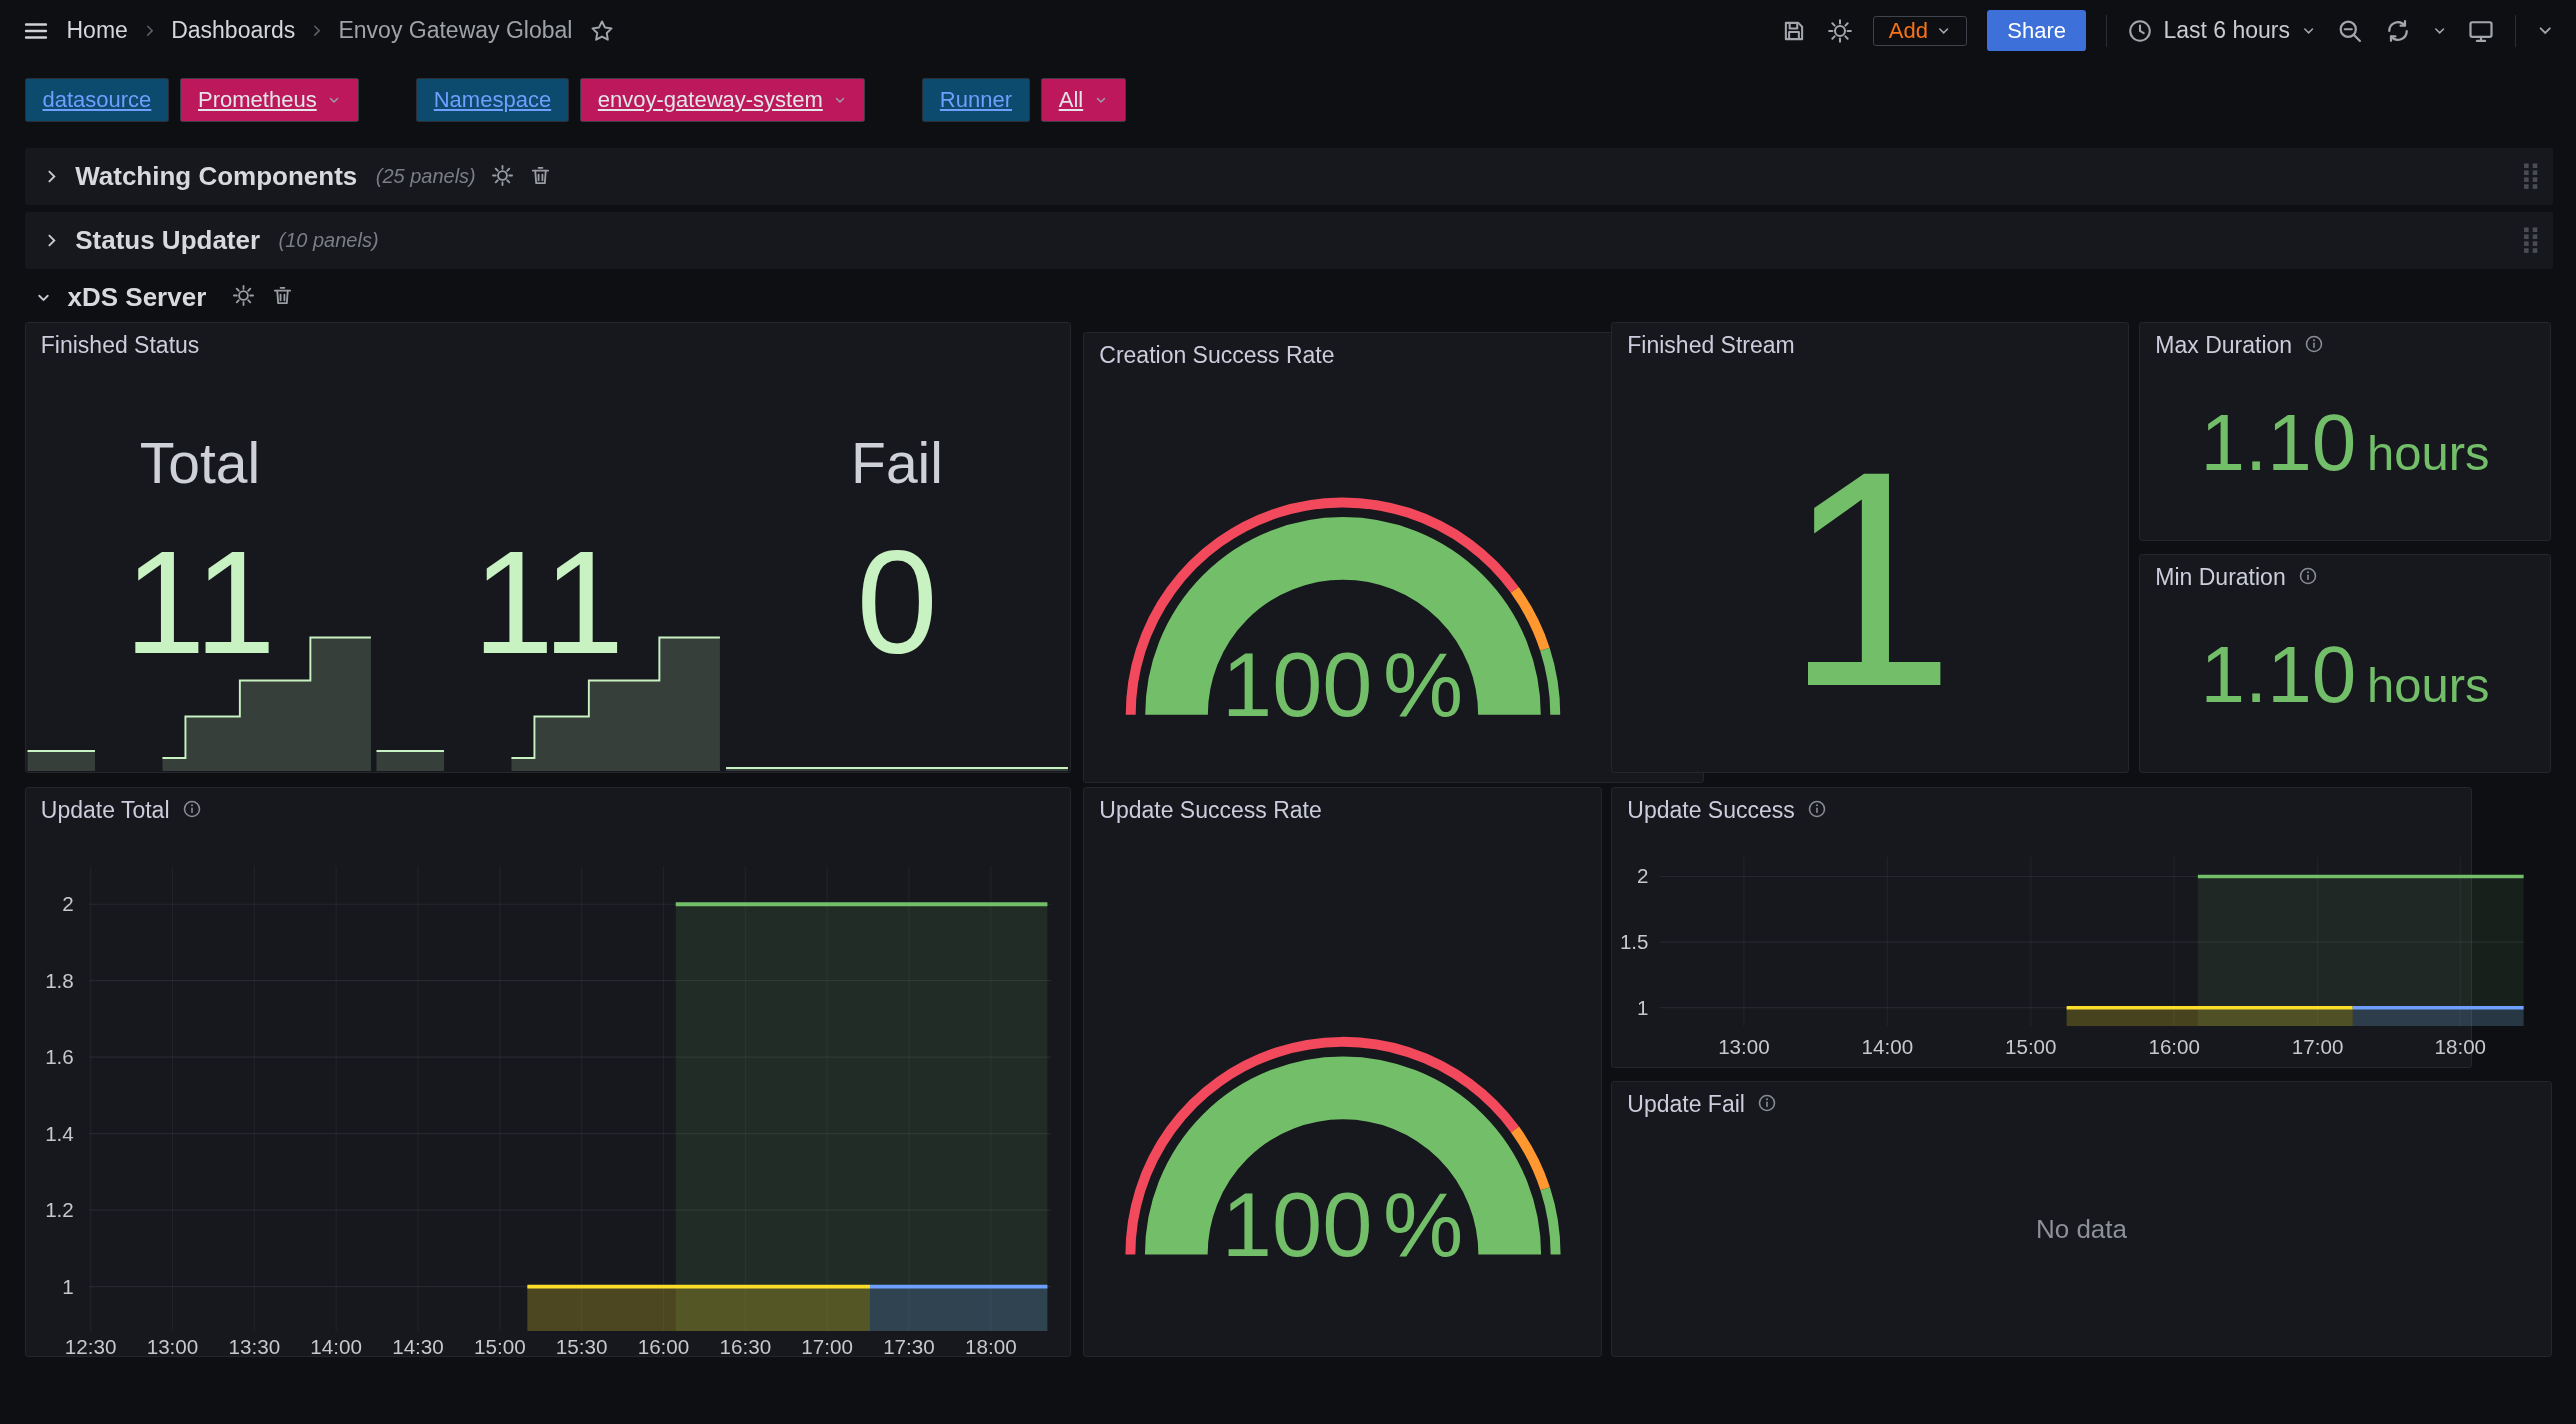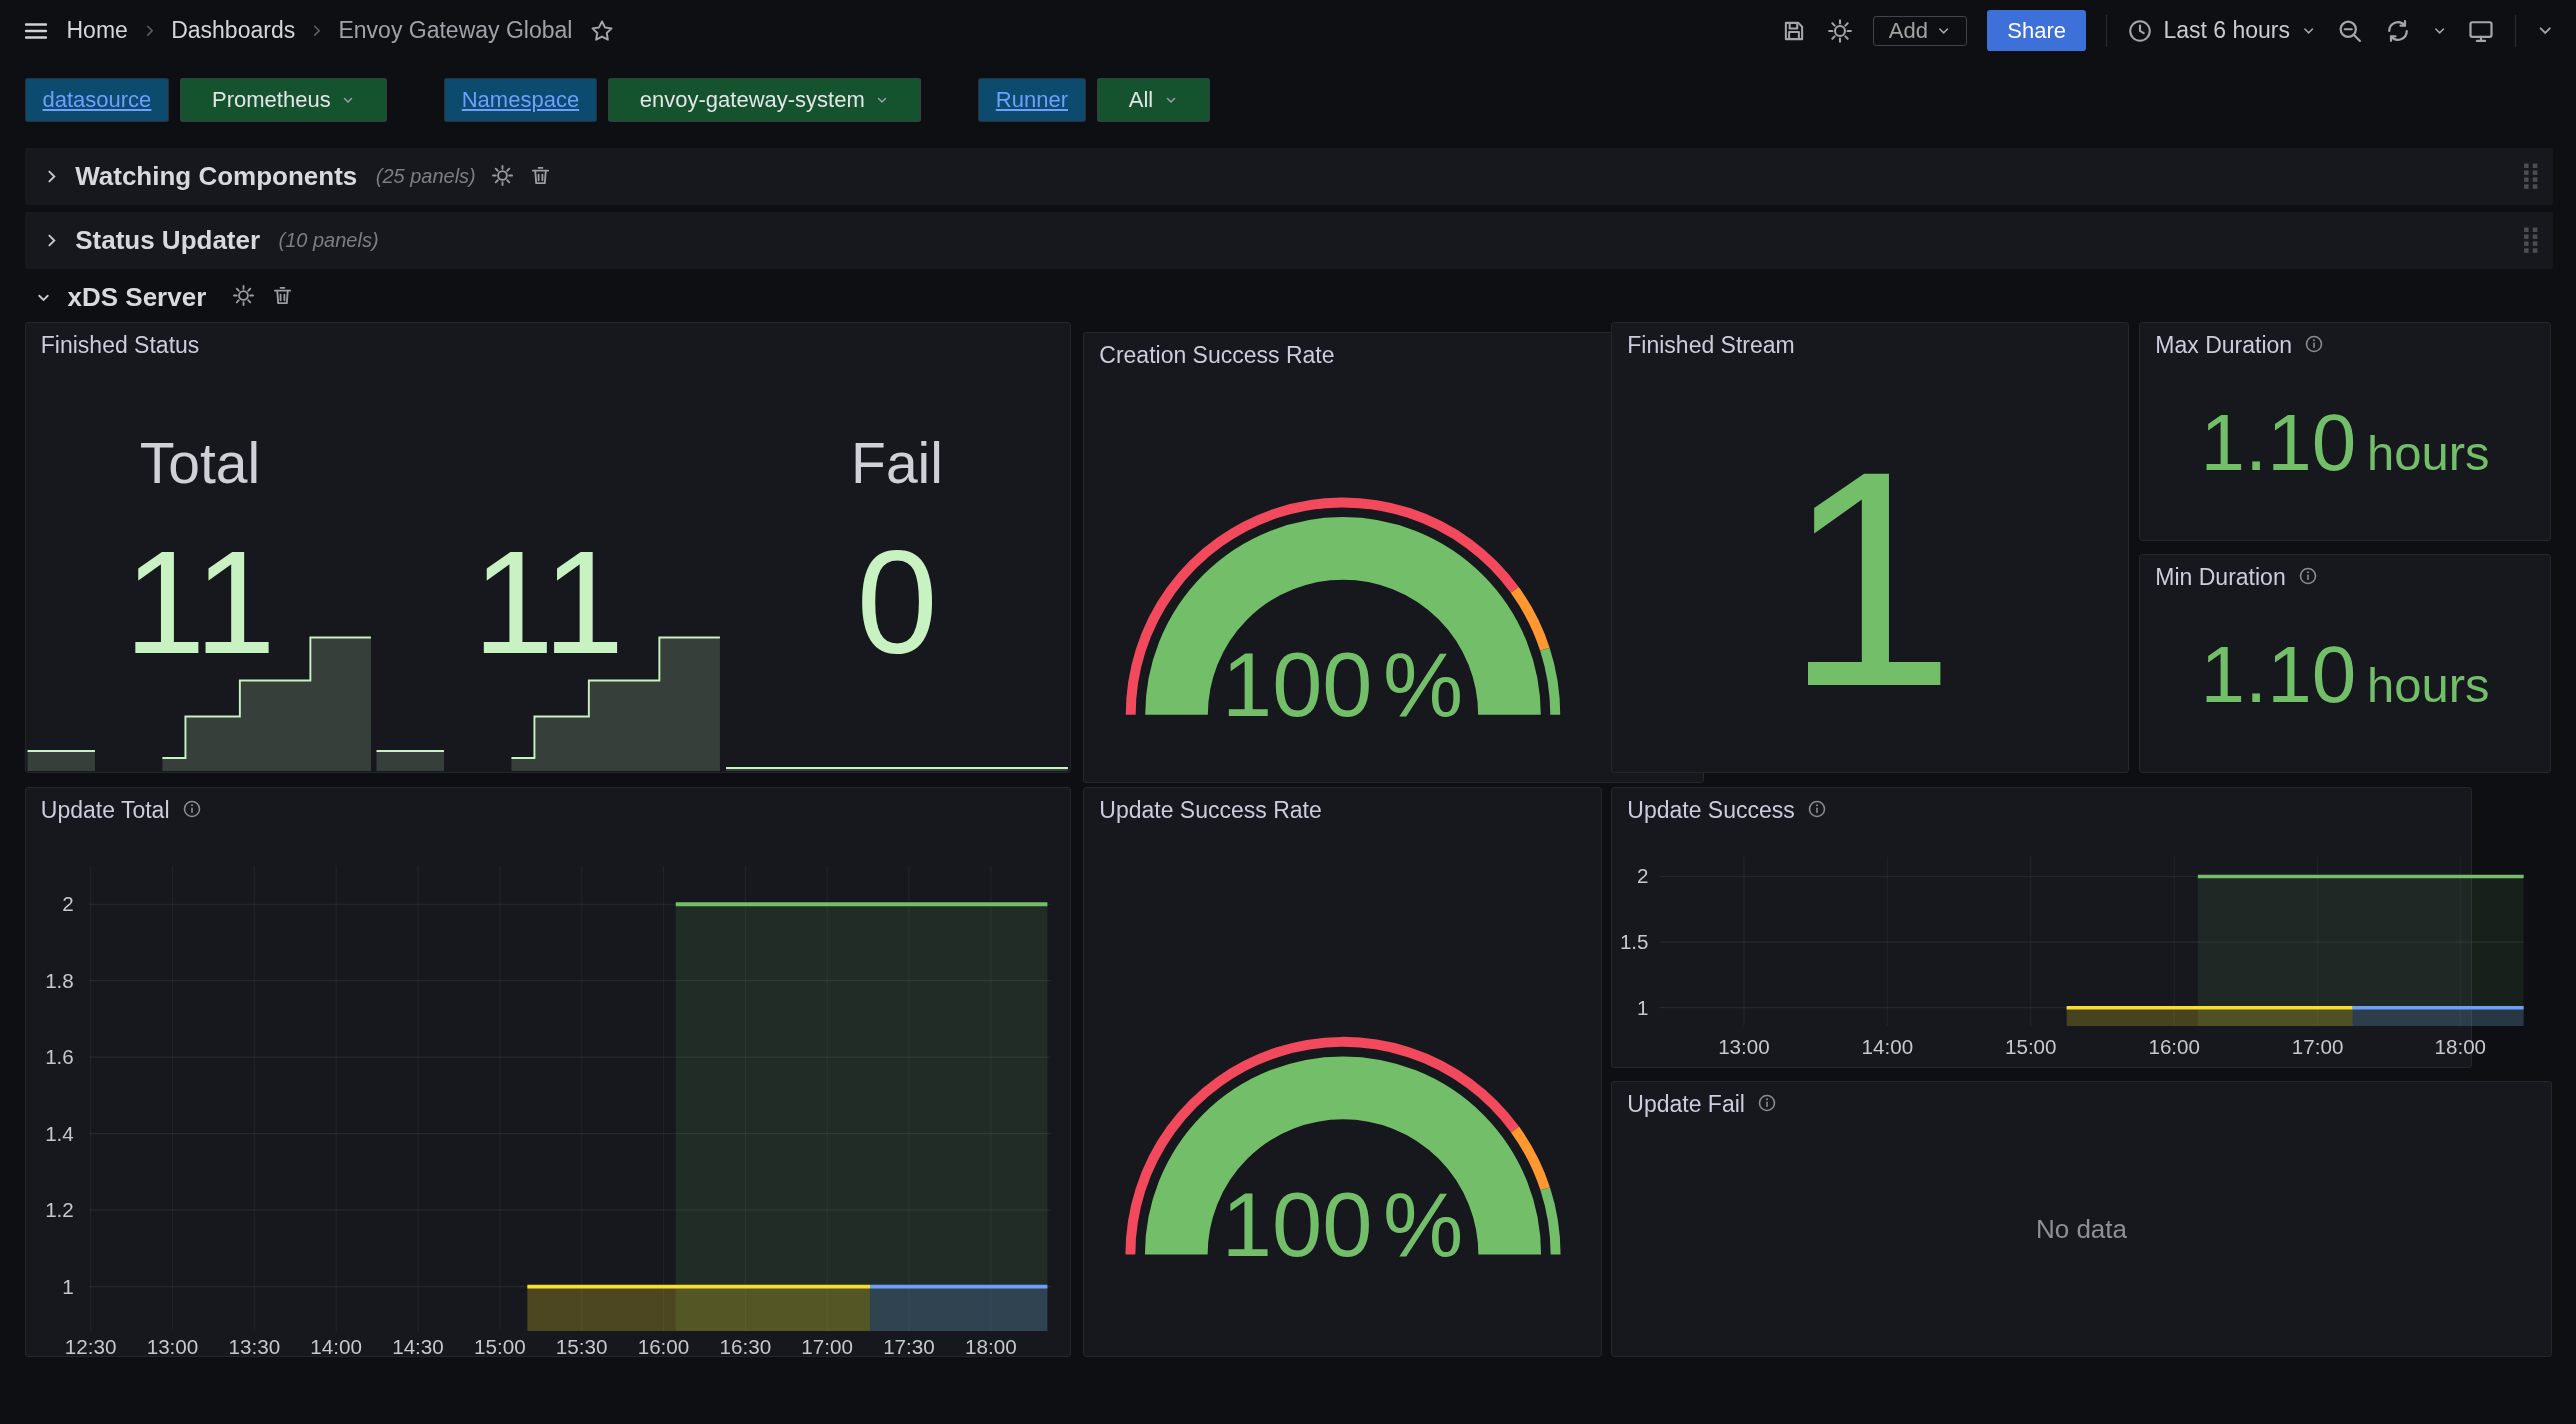--- a/index.html
+++ b/index.html
@@ -10,34 +10,34 @@
   #topnav { position:absolute; left:0; top:0; width:2576px; height:61px;
     display:flex; align-items:center; justify-content:space-between; padding:0 21.5px; background:#0e0f13; }
   .nav-left { display:flex; align-items:center; gap:17px; }
   .nav-right { display:flex; align-items:center; gap:20px; }
   .crumb { font-size:23px; color:#D5D6DB; white-space:nowrap; cursor:pointer; }
   .crumb.current { color:#9FA2A9; cursor:default; }
   .crumb-sep { color:#5c5f66; display:flex; }
   .icon { display:inline-flex; align-items:center; justify-content:center; color:#A3A6AD; }
   .icon svg { display:block; }
   .btn-secondary { display:flex; align-items:center; gap:7.7px; height:30px; padding:0 15.3px;
-    border:0.8px solid #41444c; border-radius:3.1px; background:transparent; color:#a3a3a3;
+    border:0.8px solid #41444c; border-radius:3.1px; background:transparent; color:#f97316;
     font-size:22px; font-weight:500; cursor:pointer; }
   .btn-primary { display:flex; align-items:center; height:41px; padding:0 20px;
     border:none; border-radius:3.1px; background:#3D71D9; color:#FFFFFF; font-size:22px; font-weight:500; cursor:pointer; }
   .vdiv { width:0.8px; height:32px; background:#2b2e35; }
   .time-widget { display:flex; align-items:center; gap:10.7px; font-size:23px; color:#C9CBD0; cursor:pointer; }
 
   
   #filters { position:absolute; left:24.5px; top:78px; display:flex; align-items:center; gap:10.7px; }
   .filter-gap { width:35px; }
   .var-label { display:flex; align-items:center; height:44px; padding:0 17px; background:#0c4a6e;
     border:0.8px solid #2c2f37; border-radius:2.3px; color:#6E9FFF; font-size:22px; cursor:default;text-decoration:underline; }
-  .var-value { display:flex; align-items:center; gap:10.7px; height:44px; padding:0 31px; background:#14532d;
-    border:0.8px solid #3a3d45; border-radius:2.3px; color:#E4E5E8; font-size:22px; cursor:pointer; }
+  .var-value { display:flex; align-items:center; gap:10.7px; height:44px; padding:0 17px; background:#be185d;
+    border:0.8px solid #3a3d45; border-radius:2.3px; color:#E4E5E8; font-size:22px; cursor:pointer;text-decoration:underline; }
   .var-value .icon { color:#9a9da3; }
 
   
   .row-header { position:absolute; left:24.5px; width:2528px; height:57px; background:#16181d;
     border-radius:2.3px; display:flex; align-items:center; padding:0 18.4px; gap:15.3px; cursor:pointer; }
   .row-title { font-size:26px; font-weight:600; color:#D8D9DD; }
   .row-count { font-size:20px; font-style:italic; color:#7b7e85; margin-left:3.1px; }
   .row-exp { position:absolute; left:24.5px; display:flex; align-items:center; gap:15.3px; padding:0 10.7px; cursor:pointer; }
   .row-icon { color:#9a9da3; cursor:pointer; }
   .drag-handle { position:absolute; right:10.7px; top:50%; transform:translateY(-50%); color:#4a4d55; cursor:grab; }

